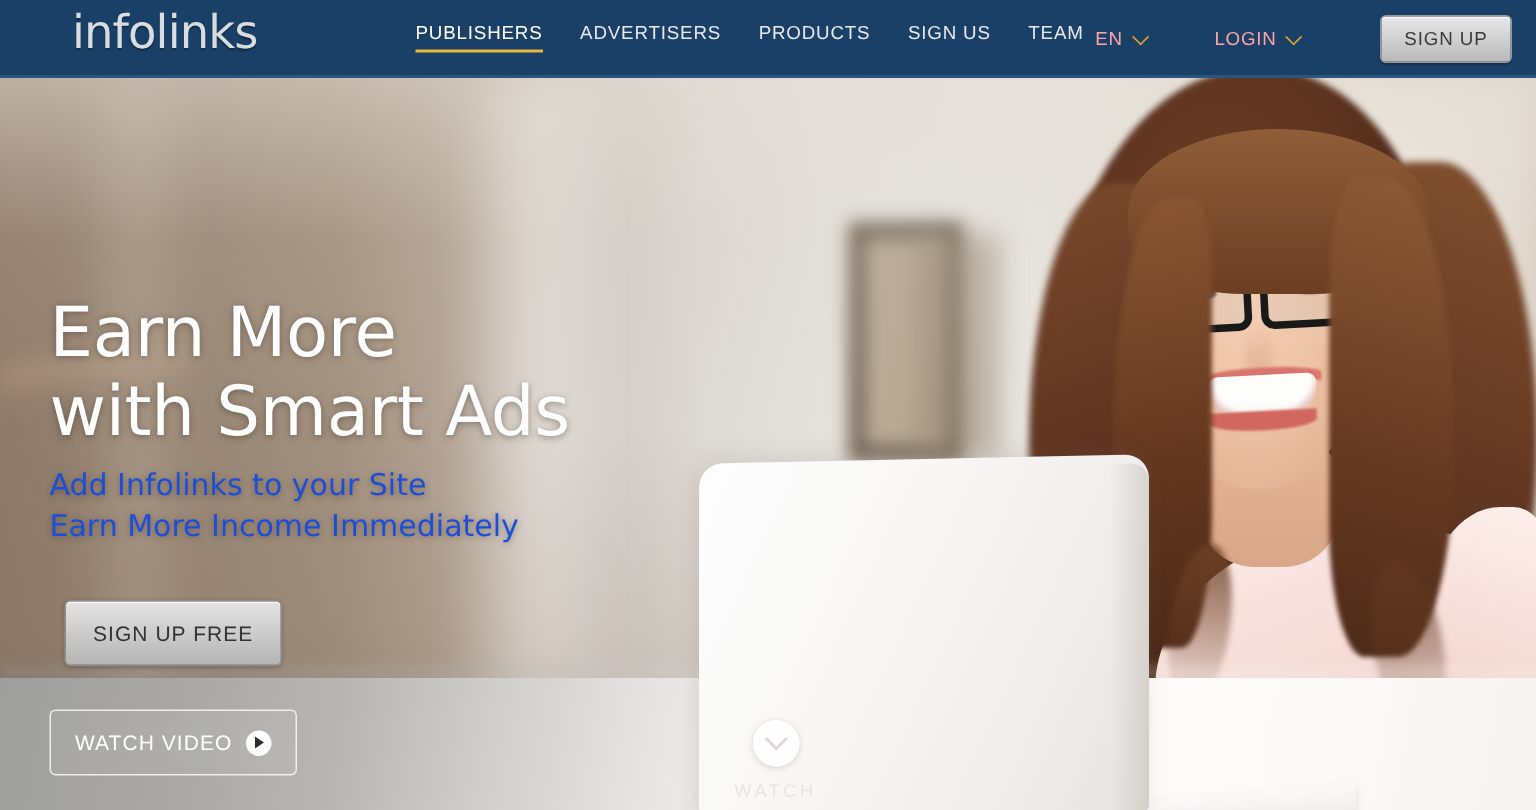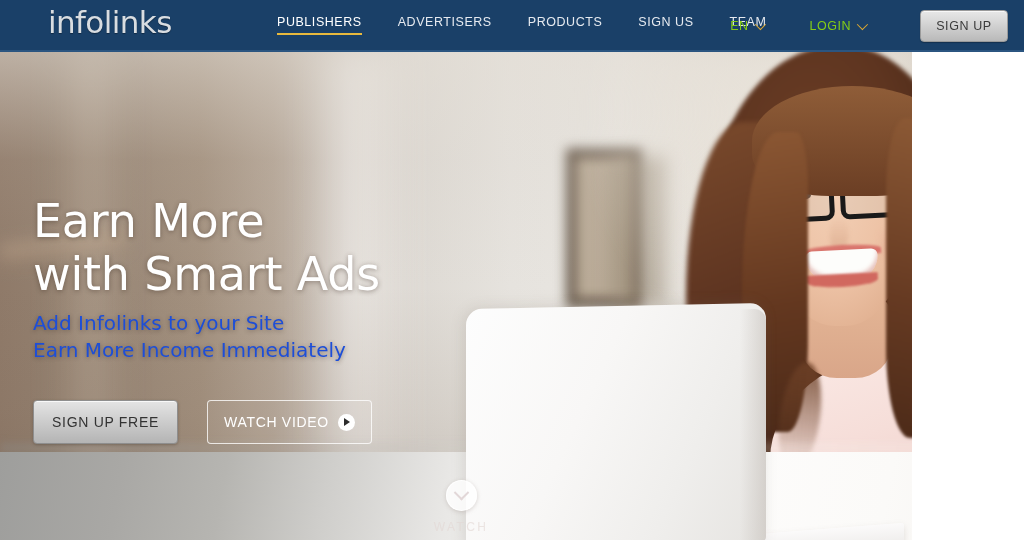--- a/index.html
+++ b/index.html
@@ -23,21 +23,21 @@
     position:absolute; left:48px; top:7px;
     font-size:31px; line-height:31px;
     letter-spacing:-0.6px;
     color:#d9dde1;
     font-weight:400;
     font-family:"DejaVu Sans", sans-serif;
     text-shadow:0 1px 1px rgba(0,0,0,0.35);
   }
   .nav-links {
     position:absolute; left:277px; top:15px;
-    display:flex; align-items:flex-start; gap:36px;
+    display:flex; align-items:flex-start; gap:25px;
   }
   .nav-link {
     position:relative;
     font-size:12.5px; letter-spacing:0.55px;
     color:#e6eaf0; text-decoration:none;
     padding-bottom:6px;
     white-space:nowrap;
     cursor:pointer;
   }
   .nav-link.active { color:#ffffff; }
@@ -46,21 +46,21 @@
     height:2px; background:#e8b93d;
   }
 
   .nav-right {
     position:absolute; right:0; top:0; height:52px;
     display:flex; align-items:center;
   }
   .nav-drop {
     display:flex; align-items:center; gap:6px;
     font-size:12.5px; letter-spacing:0.5px;
-    color:#84cc16; cursor:pointer; white-space:nowrap;
+    color:#fca5a5; cursor:pointer; white-space:nowrap;
   }
   .nav-drop.lang { margin-right:47px; }
   .nav-drop.login { margin-right:55px; }
   .caret {
     display:inline-block; width:8px; height:8px;
     border-right:1.6px solid #e0a92f;
     border-bottom:1.6px solid #e0a92f;
     transform:rotate(45deg) translateY(-2px);
   }
   .btn-signup-nav {
@@ -69,21 +69,21 @@
     border:1px solid #9a9a9a; border-radius:4px;
     background:linear-gradient(#e8e8e8,#b9b9b9);
     color:#3b3b3b; font-size:12.5px; letter-spacing:0.6px;
     cursor:pointer;
     box-shadow:0 1px 1px rgba(0,0,0,0.25), inset 0 1px 0 rgba(255,255,255,0.7);
     font-family:"Liberation Sans", sans-serif;
   }
 
   
   .hero {
-    position:absolute; top:52px; left:0; width:912px; height:488px;
+    position:absolute; top:52px; left:0; width:1024px; height:488px;
     overflow:hidden;
     background:#cfc8c0;
   }
   
   .bg-wall {
     position:absolute; inset:0;
     background:
       linear-gradient(90deg,
         #8f7a69 0%, #93806f 6%,
         #9a8877 14%, #a3917f 22%,
@@ -312,21 +312,21 @@
   .subline {
     margin-top:9px;
     font-size:20px; line-height:27px;
     color:#1d4ed8; font-weight:400;
     text-shadow:0 1px 4px rgba(60,45,35,0.45);
     font-family:"DejaVu Sans", sans-serif;
     white-space:nowrap;
   }
   .cta-row {
     position:absolute; left:33px; top:348px;
-    display:flex; align-items:center; gap:29px; z-index:20;
+    display:flex; align-items:center; gap:29px; z-index:20;flex-direction:column;
   }
   .btn-primary {
     width:145px; height:44px;
     border:1px solid #8e8e8e; border-radius:4px;
     background:linear-gradient(#e4e4e4,#b4b4b4);
     color:#333333; font-size:14px; letter-spacing:0.7px;
     cursor:pointer;
     box-shadow:0 1px 3px rgba(60,45,35,0.35), inset 0 1px 0 rgba(255,255,255,0.75);
     font-family:"Liberation Sans", sans-serif;
   }

